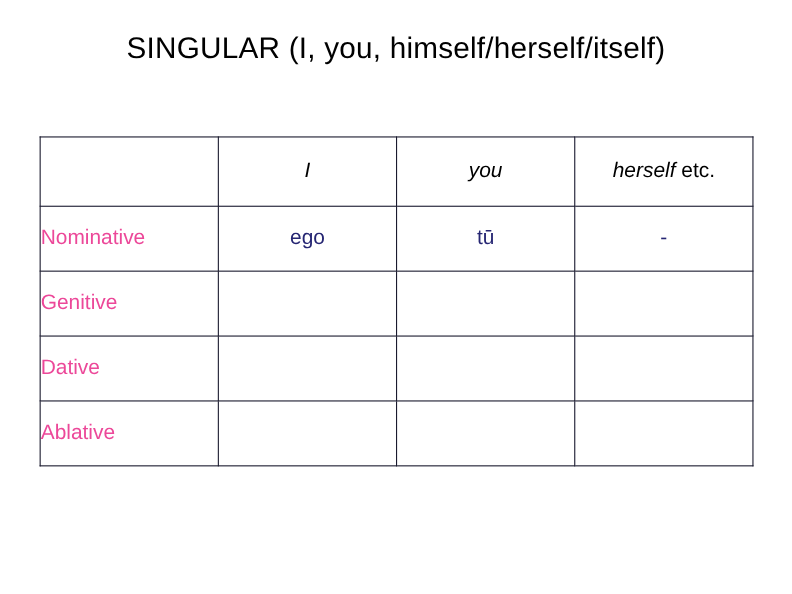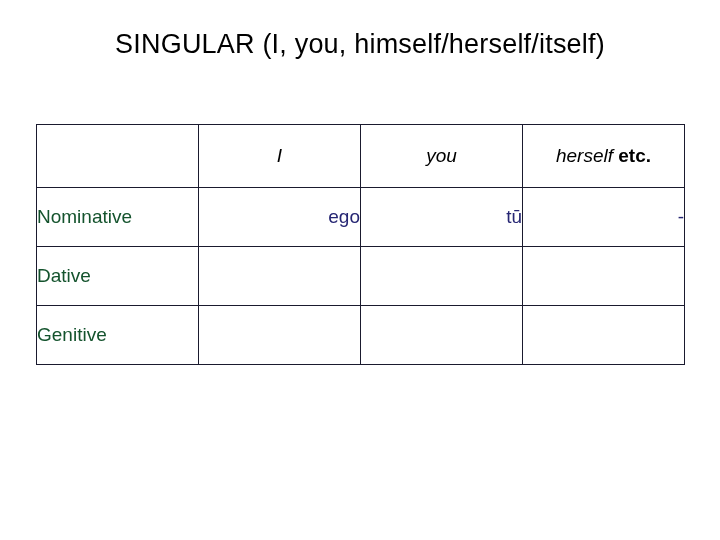--- a/index.html
+++ b/index.html
@@ -58,33 +58,32 @@
     height: 62px;
   }
   .hdr-cell {
     text-align: center;
     font-style: italic;
     font-size: 19px;
     color: #000000;
   }
   .hdr-cell .norm {
     font-style: normal;
-    font-weight: bold;
   }
   .body-row td {
     height: 58px;
   }
   .case-cell {
     padding-left: 9px;
     text-align: left;
     font-size: 19px;
-    color: #14532d;
+    color: #ec4899;
   }
   .form-cell {
-    text-align: right;
+    text-align: center;
     font-size: 19px;
     color: #262673;
   }
   .form-cell.dash {
     color: #262673;
   }
   .empty-cell {
     font-size: 19px;
   }
 </style>
@@ -112,31 +111,37 @@
         </tr>
 
         <tr class="body-row">
           <td class="case-cell">Nominative</td>
           <td class="form-cell">ego</td>
           <td class="form-cell">tū</td>
           <td class="form-cell dash">-</td>
         </tr>
 
         <tr class="body-row">
+          <td class="case-cell">Genitive</td>
+          <td class="form-cell empty-cell"></td>
+          <td class="form-cell empty-cell"></td>
+          <td class="form-cell empty-cell"></td>
+        </tr>
+
+        <tr class="body-row">
           <td class="case-cell">Dative</td>
           <td class="form-cell empty-cell"></td>
           <td class="form-cell empty-cell"></td>
           <td class="form-cell empty-cell"></td>
         </tr>
 
+
         <tr class="body-row">
-          <td class="case-cell">Genitive</td>
+          <td class="case-cell">Ablative</td>
           <td class="form-cell empty-cell"></td>
           <td class="form-cell empty-cell"></td>
           <td class="form-cell empty-cell"></td>
         </tr>
-
-
       </tbody>
     </table>
   </div>
 
 </div>
 
 </body></html>

